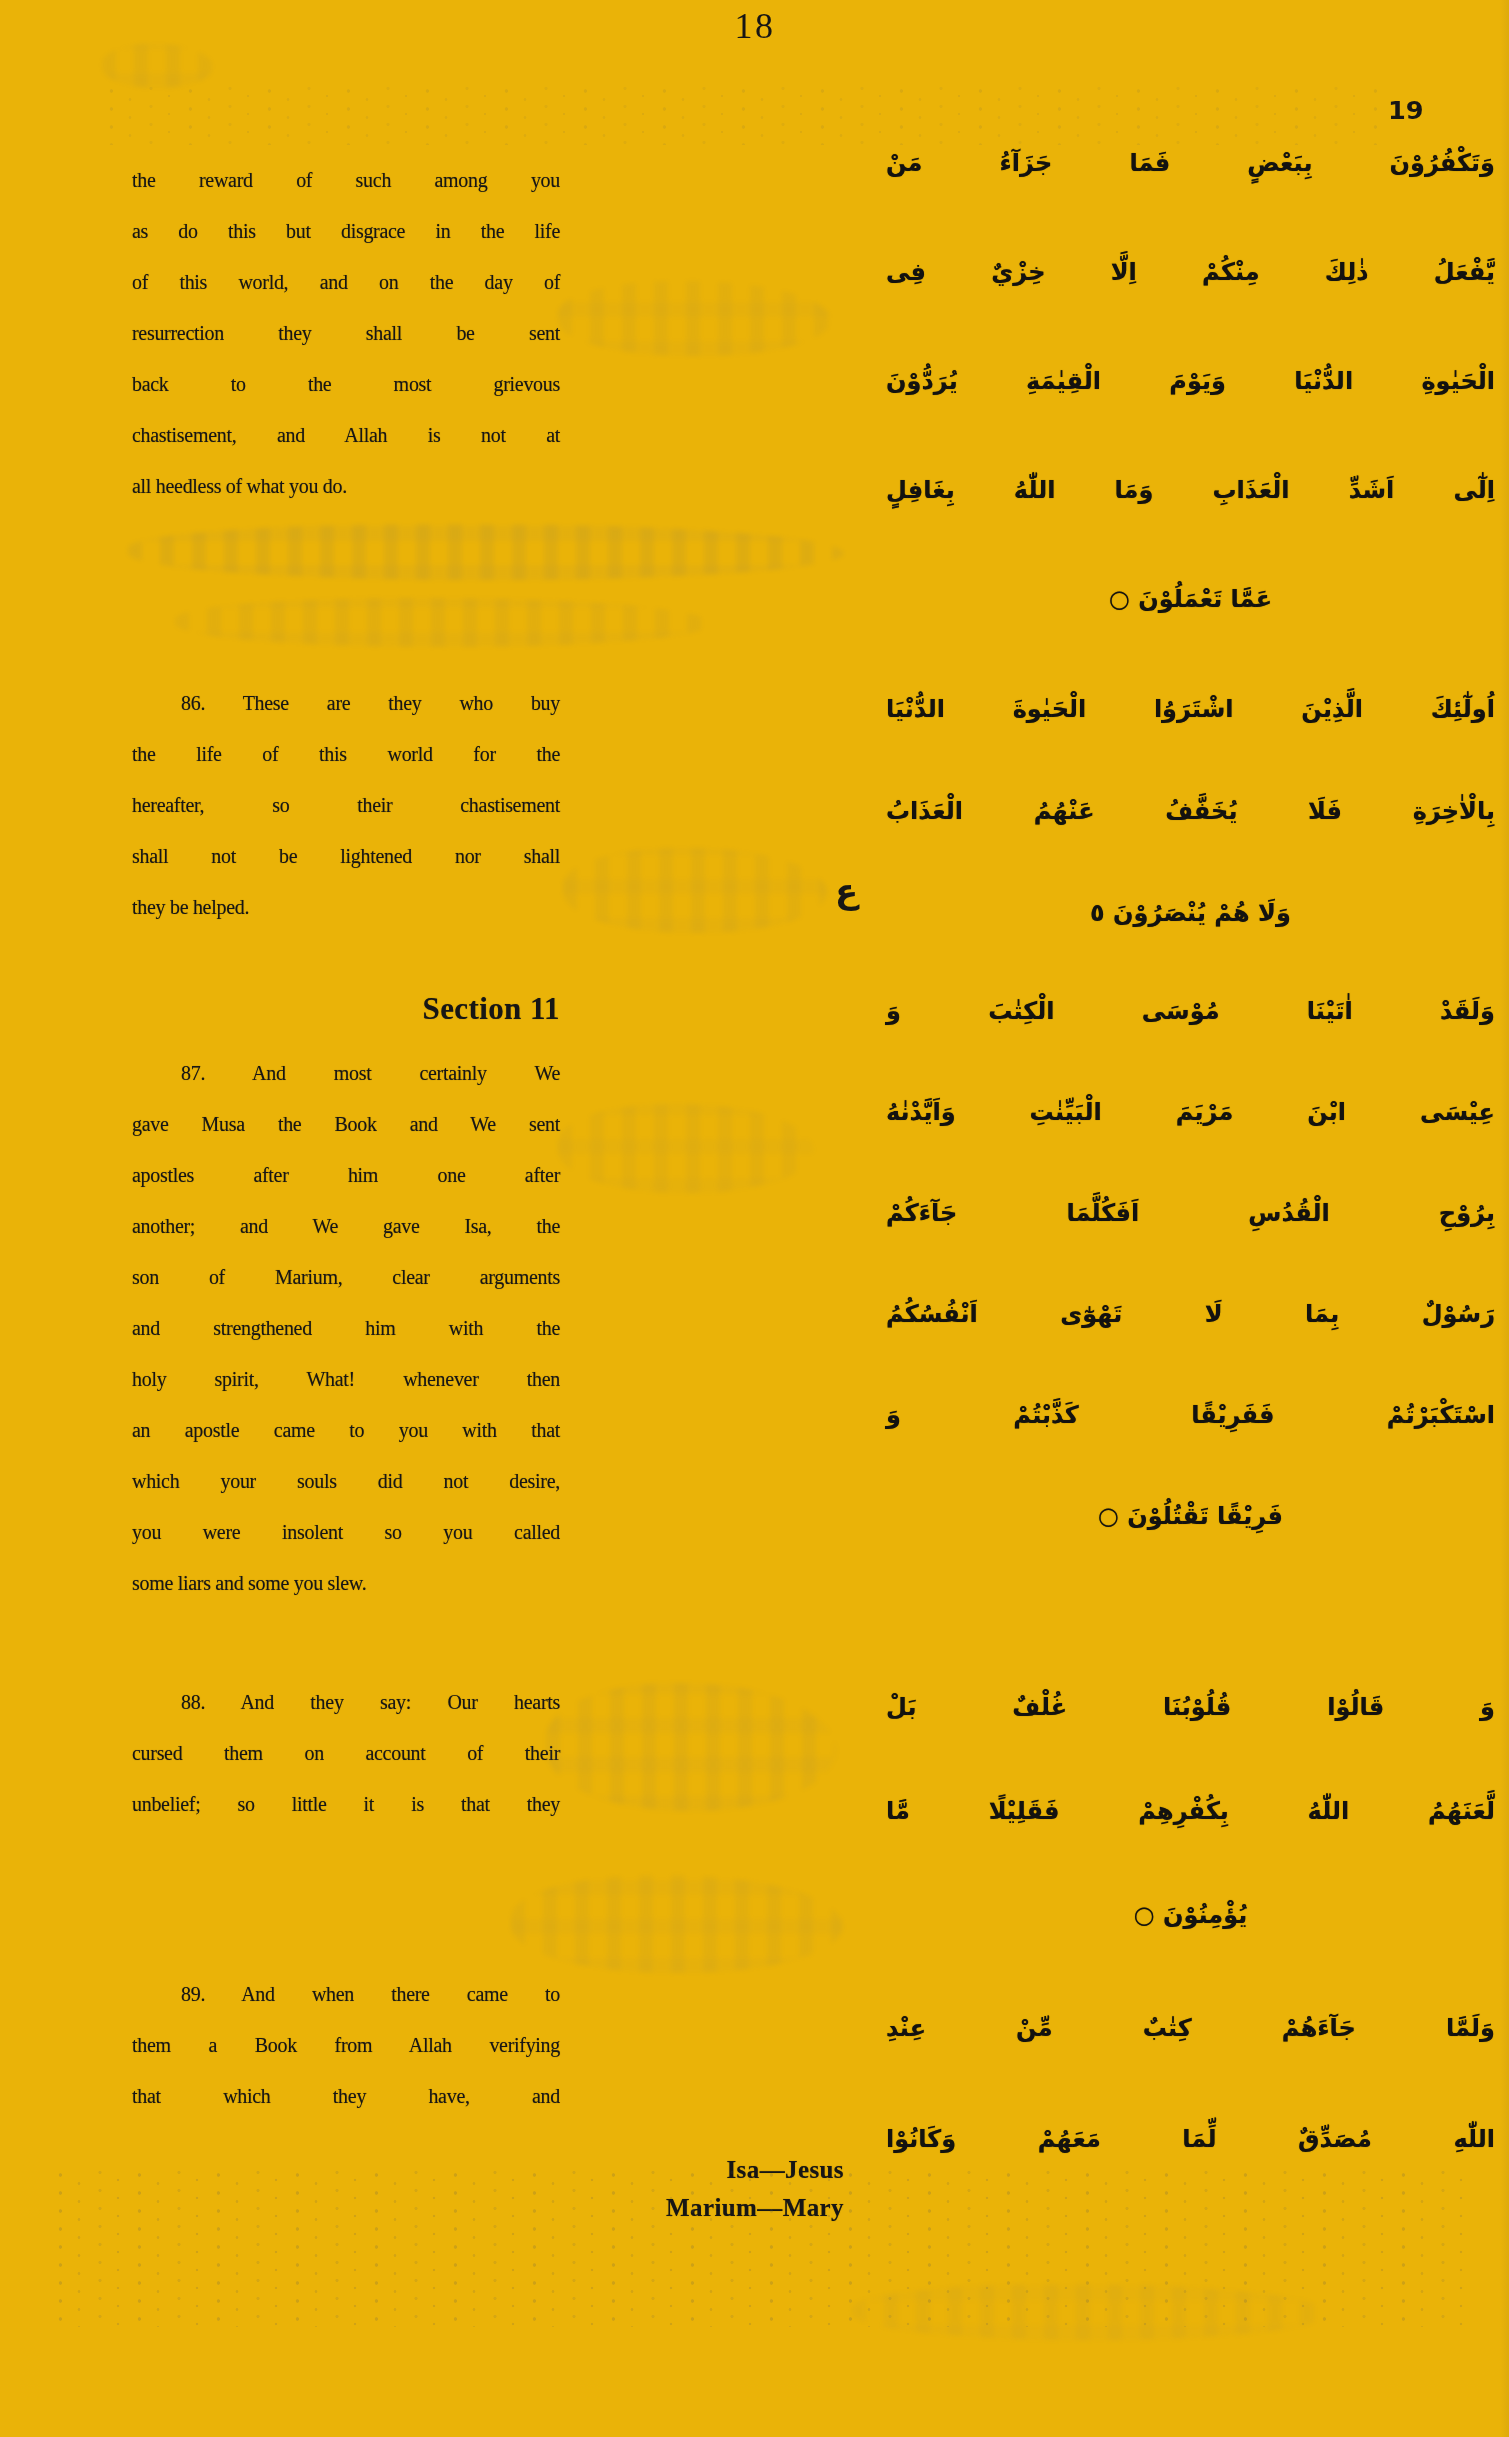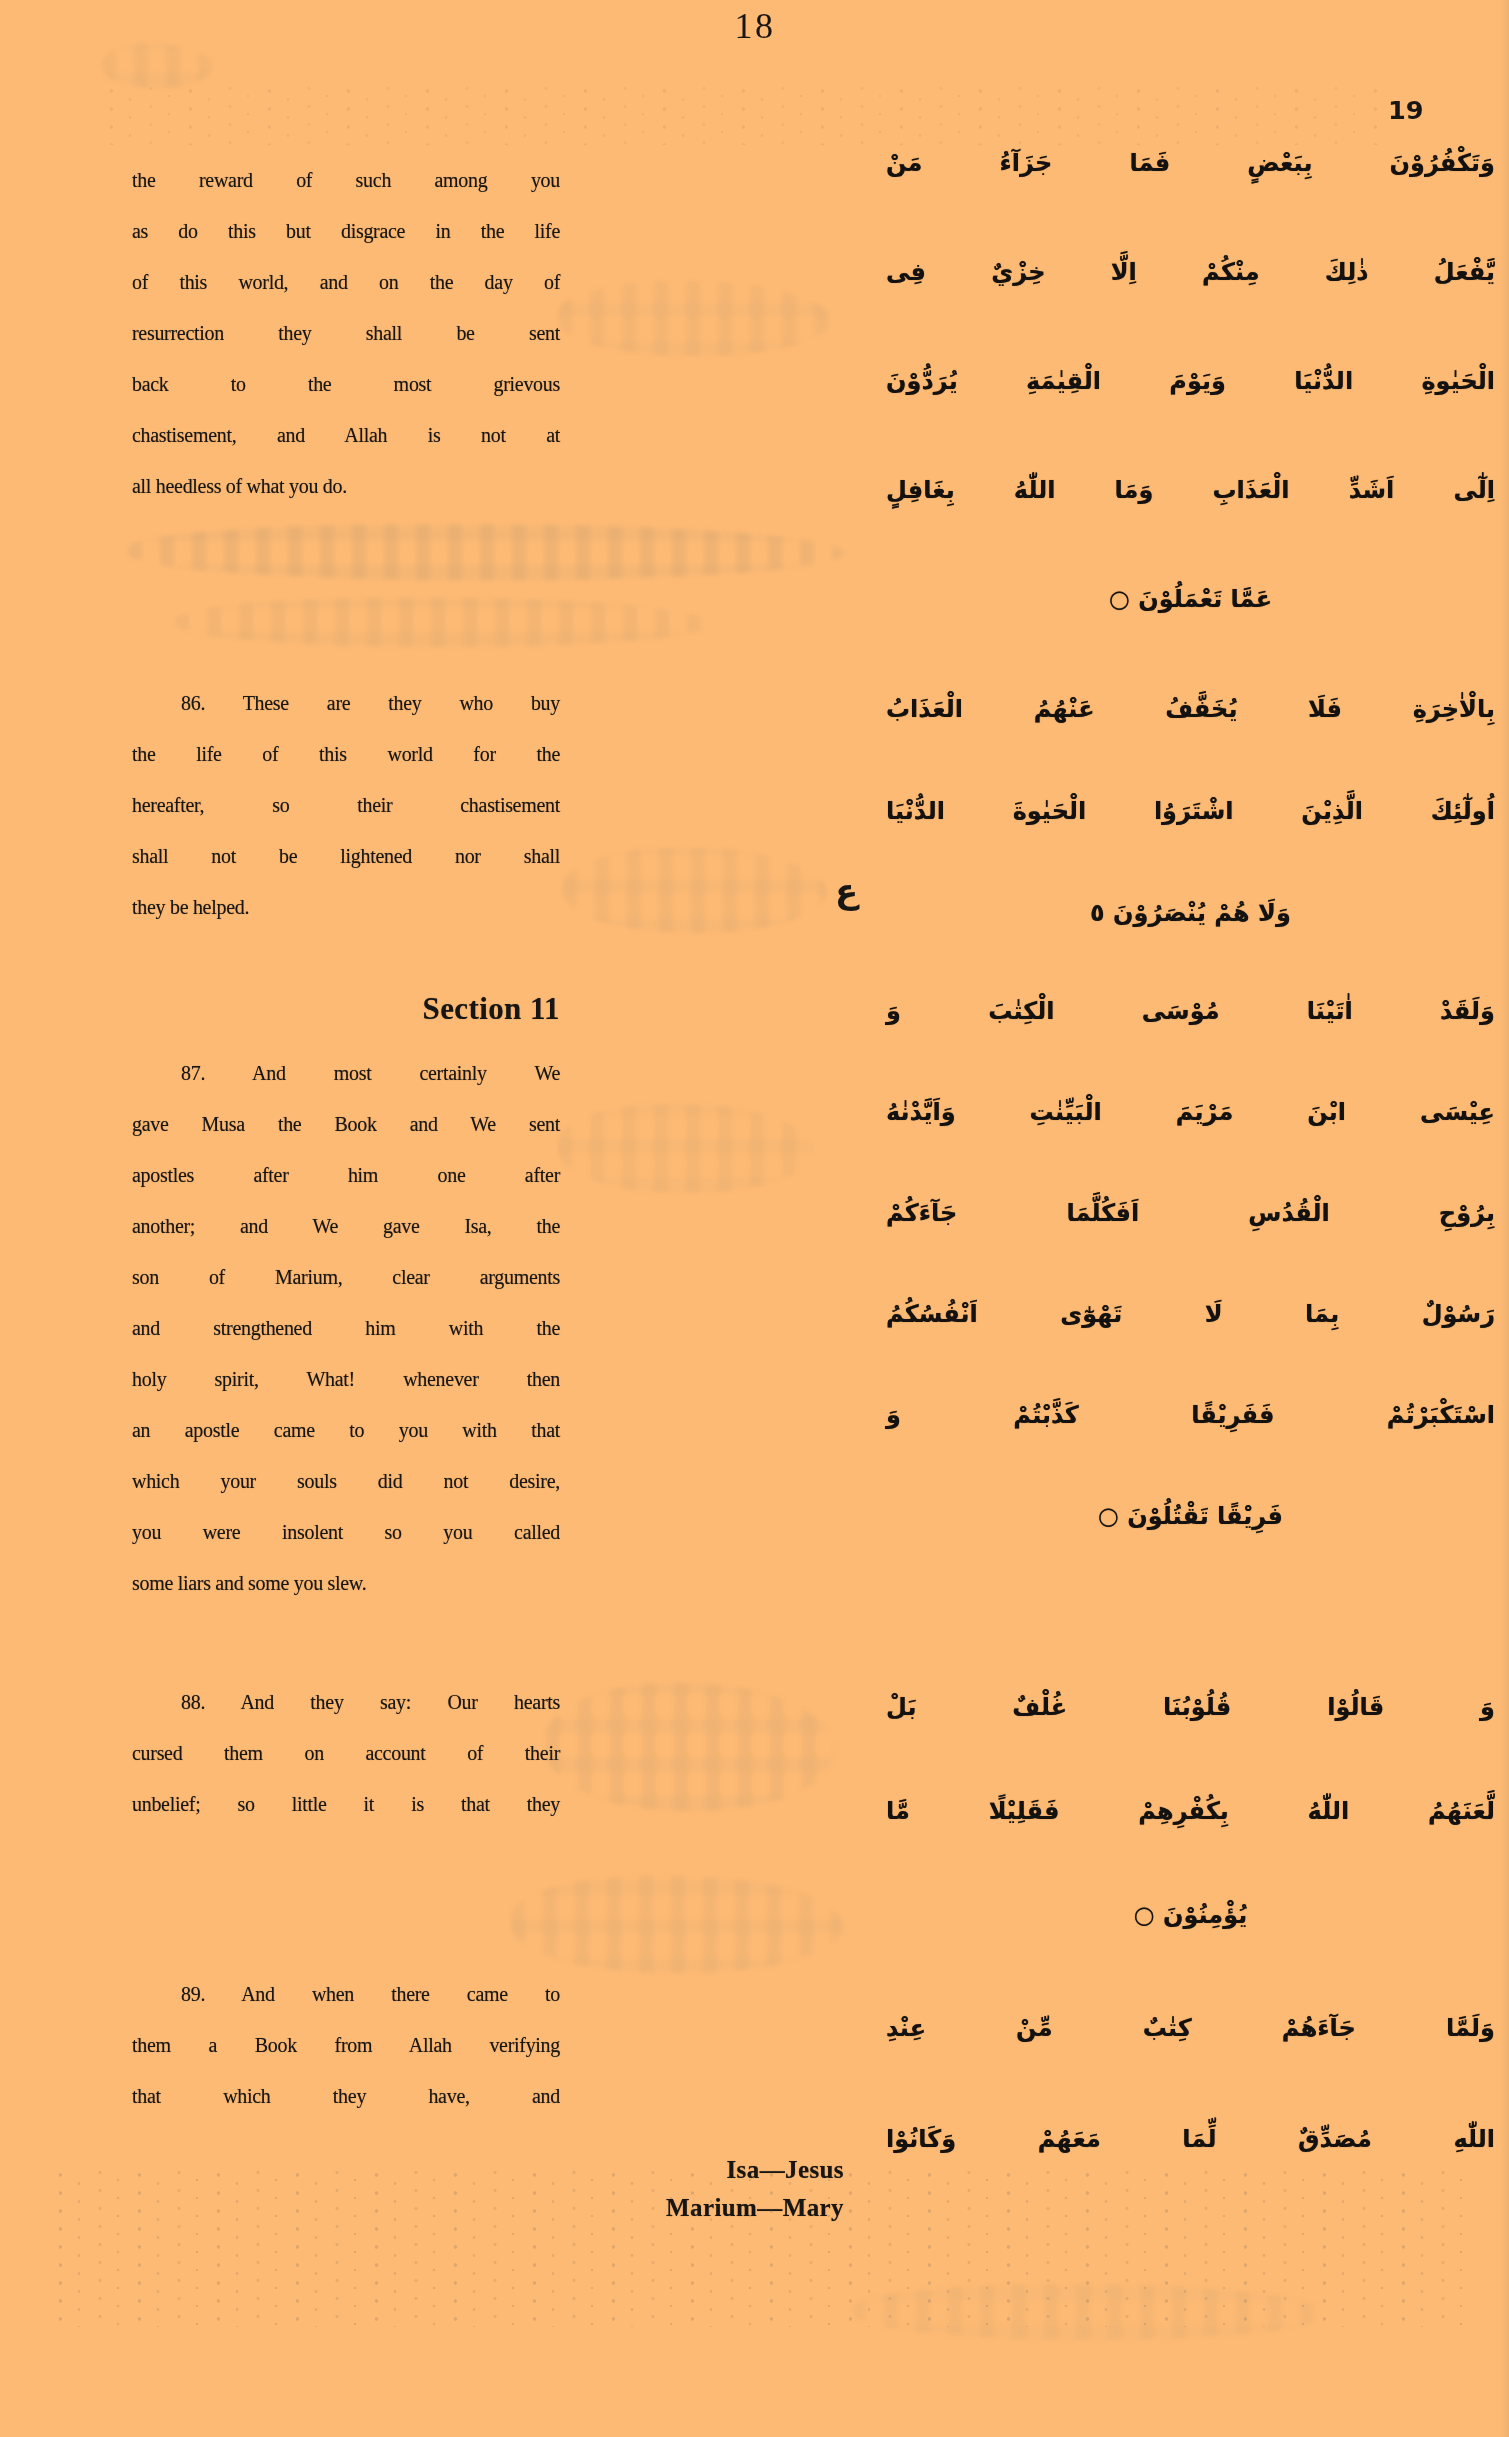--- a/index.html
+++ b/index.html
@@ -1,19 +1,19 @@
 <!DOCTYPE html>
 <html style="font-size:13.6px"><head>
 <meta charset="utf-8">
 <style>
   html,body{margin:0;padding:0;background:#d8d5cd;}
   .page{
     position:relative;
     width:1510px;height:2438px;
-    background:#fdba74;
+    background:#eab308;
     overflow:hidden;
     font-family:"Liberation Serif", serif;
     color:#171615;
   }
   .page::after{
     content:'';position:absolute;right:0;top:0;width:10.2px;height:100%;
     background:linear-gradient(to left, rgba(60,60,55,.08), transparent);
     pointer-events:none;
   }
   .pageno{
@@ -138,22 +138,22 @@
 
   <div class="ar-block" style="top:109px;line-height:109px">
       <div class="aline">وَتَكْفُرُوْنَ بِبَعْضٍ فَمَا جَزَآءُ مَنْ</div>
       <div class="aline">يَّفْعَلُ ذٰلِكَ مِنْكُمْ اِلَّا خِزْيٌ فِى</div>
       <div class="aline">الْحَيٰوةِ الدُّنْيَا وَيَوْمَ الْقِيٰمَةِ يُرَدُّوْنَ</div>
       <div class="aline">اِلٰٓى اَشَدِّ الْعَذَابِ وَمَا اللّٰهُ بِغَافِلٍ</div>
       <div class="aline center last">عَمَّا تَعْمَلُوْنَ ○</div>
     </div>
 
   <div class="ar-block" style="top:658px;line-height:102px">
+      <div class="aline">اُولٰٓئِكَ الَّذِيْنَ اشْتَرَوُا الْحَيٰوةَ الدُّنْيَا</div>
       <div class="aline">بِالْاٰخِرَةِ فَلَا يُخَفَّفُ عَنْهُمُ الْعَذَابُ</div>
-      <div class="aline">اُولٰٓئِكَ الَّذِيْنَ اشْتَرَوُا الْحَيٰوةَ الدُّنْيَا</div>
       <div class="aline center last">وَلَا هُمْ يُنْصَرُوْنَ ٥</div>
     </div>
 
   <div class="ruku-end">ع</div>
 
   <div class="ar-block" style="top:961px;line-height:101px">
       <div class="aline">وَلَقَدْ اٰتَيْنَا مُوْسَى الْكِتٰبَ وَ</div>
       <div class="aline">عِيْسَى ابْنَ مَرْيَمَ الْبَيِّنٰتِ وَاَيَّدْنٰهُ</div>
       <div class="aline">بِرُوْحِ الْقُدُسِ اَفَكُلَّمَا جَآءَكُمْ</div>
       <div class="aline">رَسُوْلٌ بِمَا لَا تَهْوٰٓى اَنْفُسُكُمُ</div>

